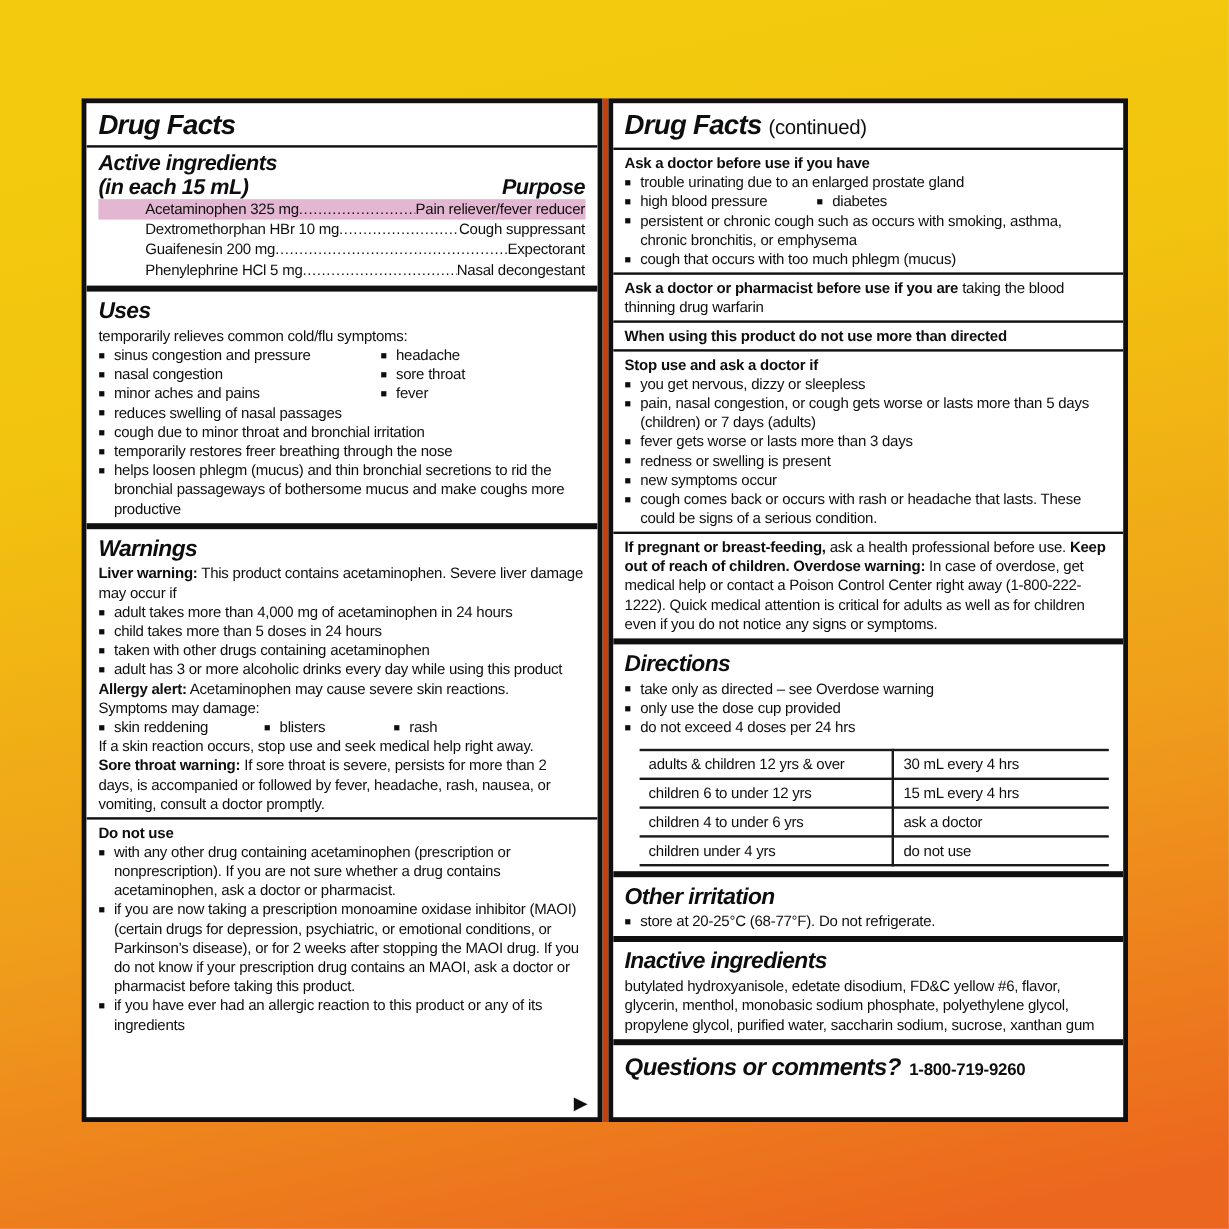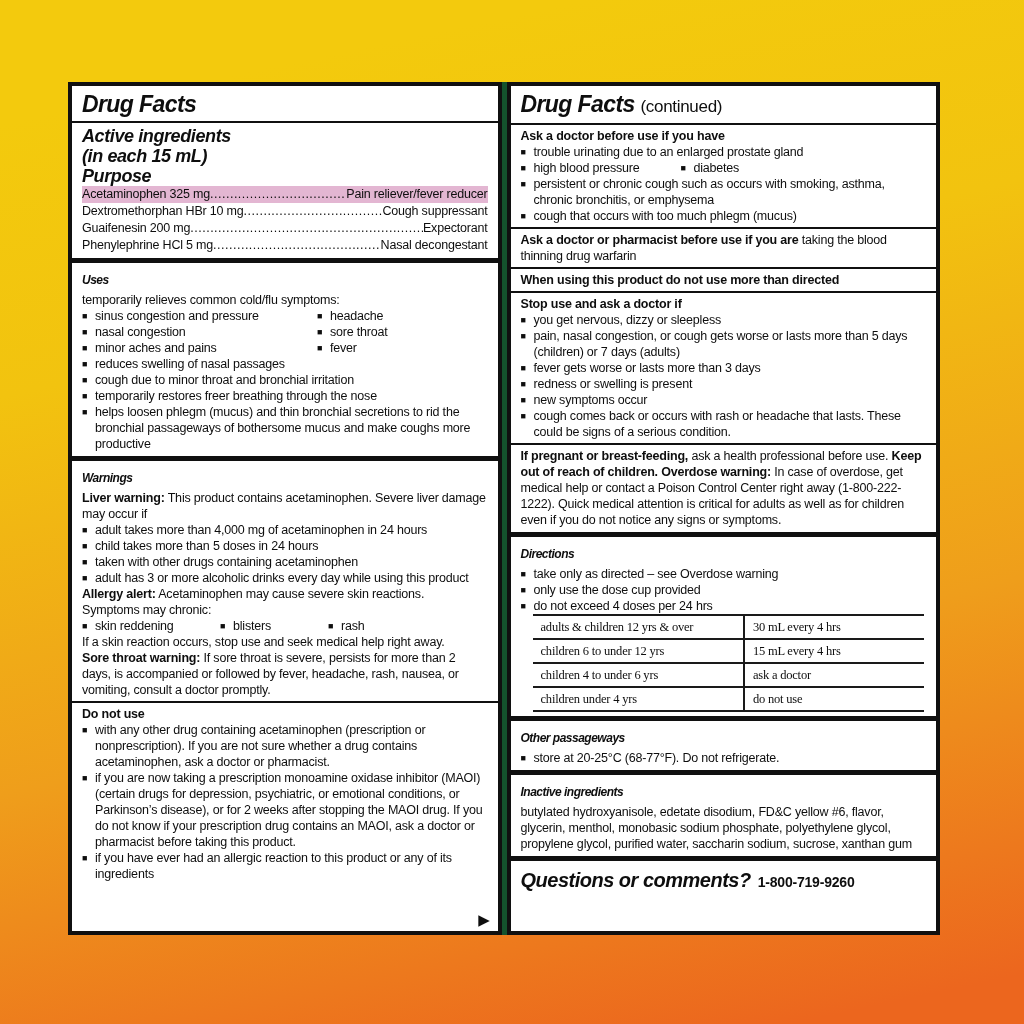--- a/index.html
+++ b/index.html
@@ -4,49 +4,49 @@
 <style>
   html,body{margin:0;padding:0;}
   body{
     width:1024px;height:1024px;position:relative;overflow:hidden;
     background:linear-gradient(168deg,#F3CA0D 10%,#F2C30F 32%,#EF9E1B 64%,#EC661E 96%);
     font-family:"Liberation Sans",sans-serif;color:#0e0e0e;
     -webkit-font-smoothing:antialiased;
   }
   .panel{
     position:absolute;left:68px;top:82px;width:872px;height:853px;
-    display:flex;gap:5px;background:#14532d;
+    display:flex;gap:5px;background:#c2410c;
   }
   .box{
     flex:1;border:4px solid #101010;background:#ffffff;
     padding:5px 10px 6px 10px;box-sizing:border-box;
     font-size:12.5px;line-height:16px;letter-spacing:-0.2px;
     display:flex;flex-direction:column;position:relative;overflow:hidden;
   }
   .h-main{font-size:23px;line-height:27px;font-weight:bold;font-style:italic;letter-spacing:-0.6px;}
   .h-main .cont{font-style:normal;font-weight:normal;font-size:17px;letter-spacing:-0.3px;}
-  .h-sec{font-size:12px;line-height:24px;font-weight:bold;font-style:italic;letter-spacing:-0.5px;margin-top:1px;}
+  .h-sec{font-size:19px;line-height:24px;font-weight:bold;font-style:italic;letter-spacing:-0.5px;margin-top:1px;}
   .rule{border:0;border-top:2px solid #101010;margin:3px -10px;}
   .bar{height:5px;background:#101010;margin:4px -10px;}
   .b{font-weight:bold;}
   p{margin:0;}
   ul{margin:0;padding:0;list-style:none;}
   .bl{display:block;padding-left:13px;text-indent:-13px;}
   .bl::before{content:"■";display:inline-block;width:13px;text-indent:0;font-size:9px;vertical-align:1px;}
   span.bl{display:inline-block;}
   .pair{display:flex;}
   
-  .ai-head{display:flex;justify-content:space-between;align-items:flex-start;flex-direction:column;}
+  .ai-head{display:flex;justify-content:space-between;align-items:flex-end;}
   .ai-h1{font-size:18px;line-height:20px;font-weight:bold;font-style:italic;letter-spacing:-0.4px;}
-  .ing-row{display:flex;align-items:baseline;white-space:nowrap;line-height:17px;}
+  .ing-row{display:flex;align-items:baseline;white-space:nowrap;line-height:17px;padding-left:39px;}
   .ing-row.hl{background:#E3B6D2;}
   .leader{flex:1;overflow:hidden;height:17px;}
   .leader::after{content:"....................................................................................................";letter-spacing:0.5px;}
   
-  .dose-table{width:calc(100% - 14px);margin-left:12px;border-collapse:collapse;margin-top:0;font-family:Liberation Serif, serif;}
+  .dose-table{width:calc(100% - 14px);margin-left:12px;border-collapse:collapse;margin-top:10px;}
   .dose-table td{border-top:2px solid #1a1a1a;border-bottom:2px solid #1a1a1a;padding:3px 8px 3px 8px;font-size:12.5px;letter-spacing:-0.2px;}
   .dose-table td:first-child{width:54%;border-right:2px solid #1a1a1a;}
   .arrow{position:absolute;right:8px;bottom:4px;font-size:15px;line-height:15px;}
   .questions-row{display:flex;align-items:baseline;gap:7px;margin-top:2px;}
   .q-title{font-size:20px;line-height:26px;font-weight:bold;font-style:italic;letter-spacing:-0.5px;}
   .q-phone{font-weight:bold;font-size:14px;letter-spacing:-0.2px;}
 </style>
 </head>
 <body>
 
@@ -112,21 +112,21 @@
 
     <div class="h-sec">Warnings</div>
     <p><span class="b">Liver warning:</span><span> This product contains acetaminophen. Severe liver damage may occur if</span></p>
     <ul>
       <li class="bl">adult takes more than 4,000 mg of acetaminophen in 24 hours</li>
       <li class="bl">child takes more than 5 doses in 24 hours</li>
       <li class="bl">taken with other drugs containing acetaminophen</li>
       <li class="bl">adult has 3 or more alcoholic drinks every day while using this product</li>
     </ul>
     <p><span class="b">Allergy alert:</span><span> Acetaminophen may cause severe skin reactions.</span></p>
-    <p>Symptoms may chronic:</p>
+    <p>Symptoms may damage:</p>
     <div class="pair">
       <span class="bl" style="width:125px">skin reddening</span>
       <span class="bl" style="width:95px">blisters</span>
       <span class="bl">rash</span>
     </div>
     <p>If a skin reaction occurs, stop use and seek medical help right away.</p>
     <p><span class="b">Sore throat warning:</span><span> If sore throat is severe, persists for more than 2 days, is accompanied or followed by fever, headache, rash, nausea, or vomiting, consult a doctor promptly.</span></p>
 
     <hr class="rule">
 
@@ -205,21 +205,21 @@
         </tr>
         <tr>
           <td>children under 4 yrs</td>
           <td>do not use</td>
         </tr>
       </tbody>
     </table>
 
     <div class="bar"></div>
 
-    <div class="h-sec">Other passageways</div>
+    <div class="h-sec">Other irritation</div>
     <ul>
       <li class="bl">store at 20-25°C (68-77°F). Do not refrigerate.</li>
     </ul>
 
     <div class="bar"></div>
 
     <div class="h-sec">Inactive ingredients</div>
     <p>butylated hydroxyanisole, edetate disodium, FD&amp;C yellow #6, flavor, glycerin, menthol, monobasic sodium phosphate, polyethylene glycol, propylene glycol, purified water, saccharin sodium, sucrose, xanthan gum</p>
 
     <div class="bar"></div>

